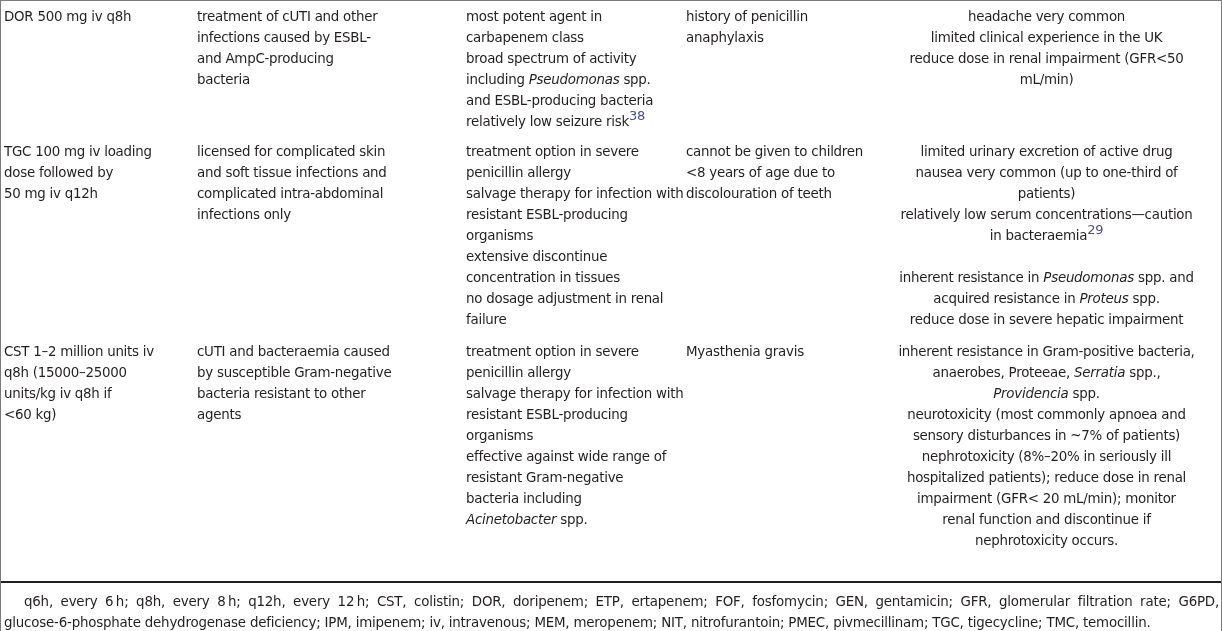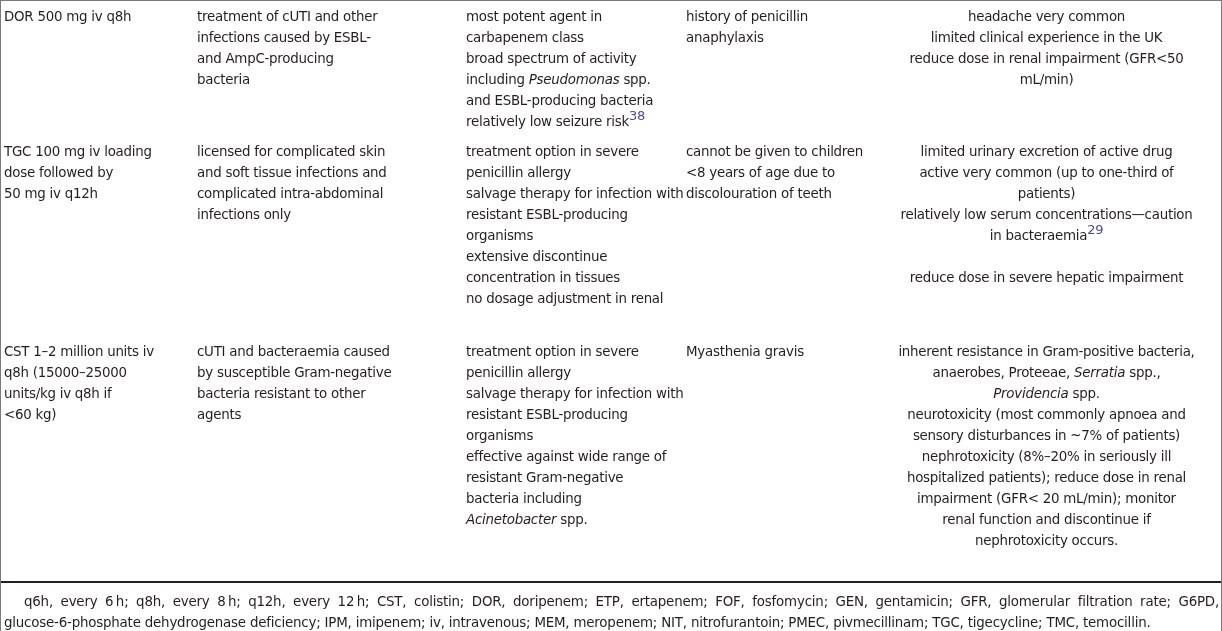--- a/index.html
+++ b/index.html
@@ -118,42 +118,47 @@
         <span class="line">salvage therapy for infection with</span>
         <span class="line">resistant ESBL-producing</span>
         <span class="line">organisms</span>
       </div>
       <div class="item">
         <span class="line">extensive discontinue</span>
         <span class="line">concentration in tissues</span>
       </div>
       <div class="item">
         <span class="line">no dosage adjustment in renal</span>
+        <span class="line">failure</span>
       </div>
     </div>
     <div class="cell c3">
       <div class="item">
         <span class="line">cannot be given to children</span>
         <span class="line">&lt;8 years of age due to</span>
         <span class="line">discolouration of teeth</span>
       </div>
     </div>
     <div class="cell c4">
       <div class="item">
           <span class="line">limited urinary excretion of active drug</span>
         </div>
       <div class="item">
-        <span class="line">active very common (up to one-third of</span>
+        <span class="line">nausea very common (up to one-third of</span>
         <span class="line">patients)</span>
       </div>
       <div class="item">
         <span class="line">relatively low serum concentrations—caution</span>
         <span class="line"><span>in bacteraemia</span><sup class="ref">29</sup></span>
       </div>
       <div class="gap"></div>
+      <div class="item">
+        <span class="line"><span>inherent resistance in</span> <i>Pseudomonas</i><span> spp. and</span></span>
+        <span class="line"><span>acquired resistance in</span> <i>Proteus</i><span> spp.</span></span>
+      </div>
       <div class="item">
           <span class="line">reduce dose in severe hepatic impairment</span>
         </div>
     </div>
   </div>
 
   <div class="row" style="top:341px;">
     <div class="cell c0">
       <div class="item">
         <span class="line">CST 1–2 million units iv</span>

